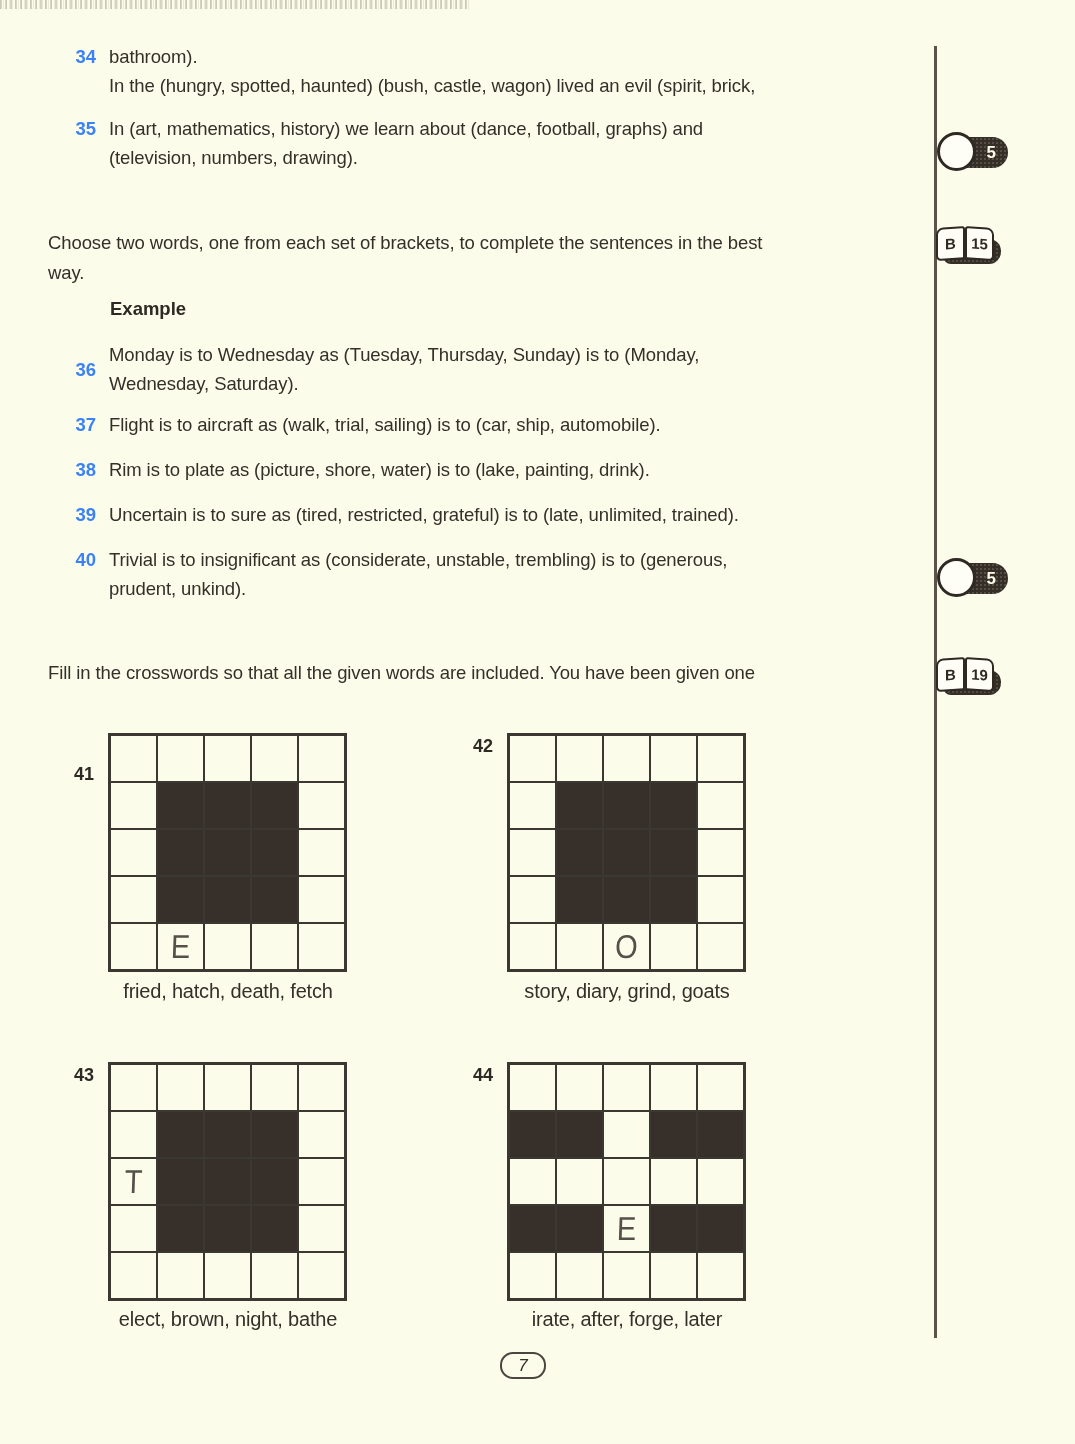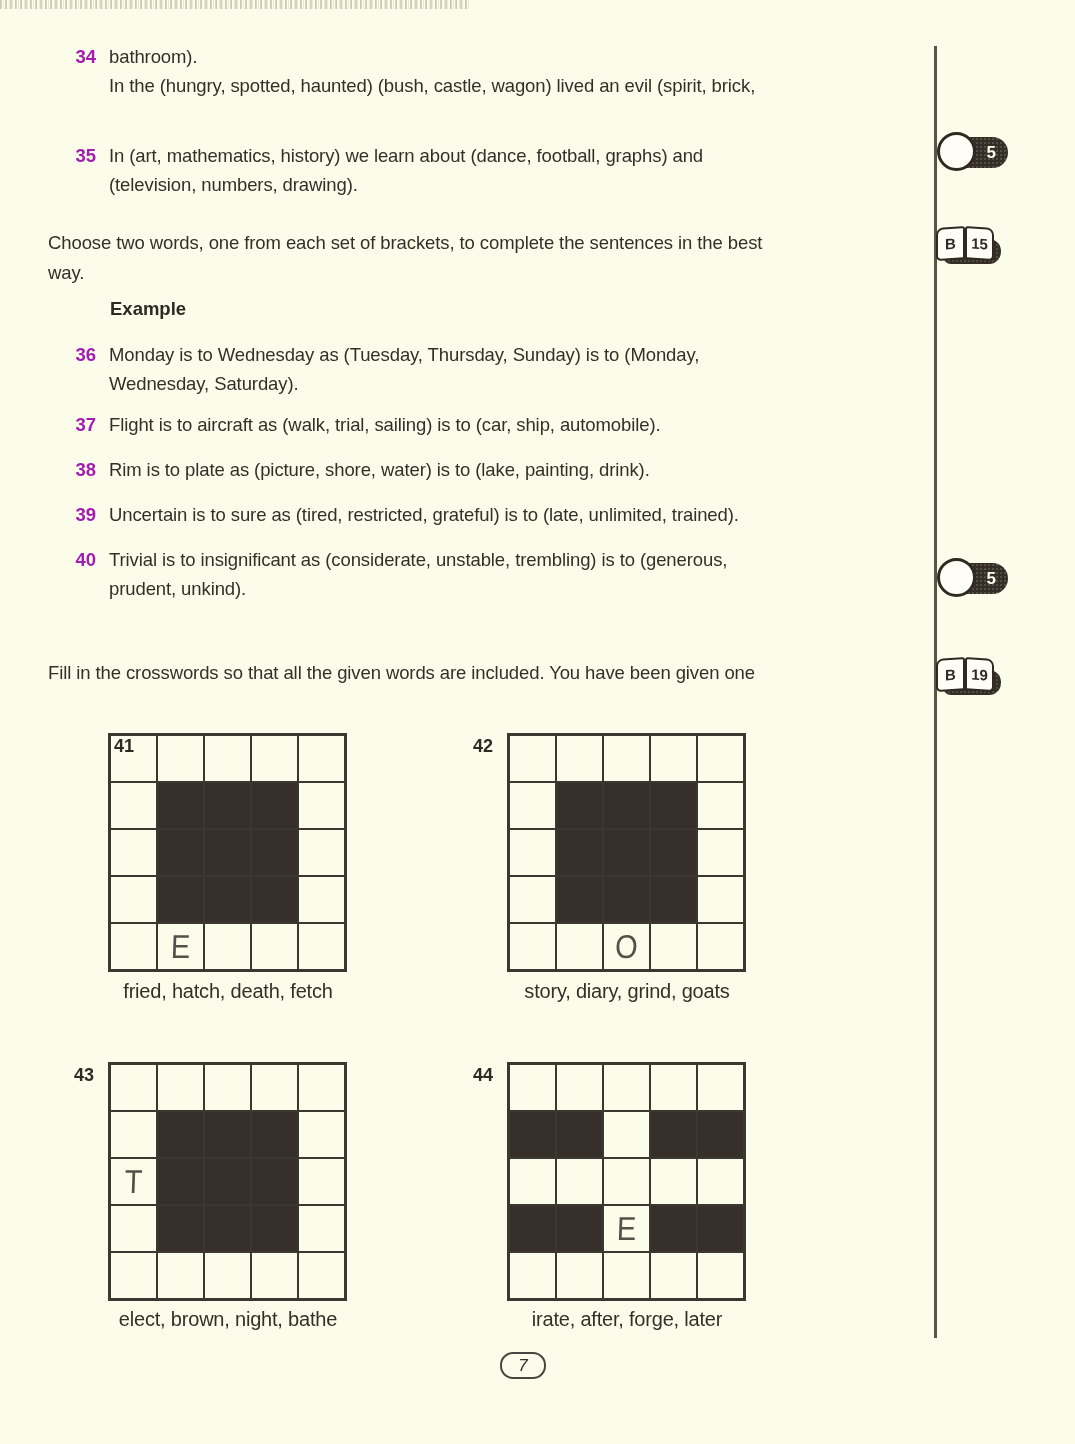--- a/index.html
+++ b/index.html
@@ -9,21 +9,21 @@
     font-family:"Liberation Sans", sans-serif;
     color:#33302a;
   }
   
   .noise{position:absolute;left:0;top:0;width:470px;height:9px;
     background:repeating-linear-gradient(90deg, rgba(125,120,108,.38) 0 2px, transparent 2px 5px),
                repeating-linear-gradient(90deg, rgba(125,120,108,.18) 0 1px, transparent 1px 3px);
     opacity:.8;}
   
   .q{position:absolute;display:flex;font-size:18.5px;line-height:29px;letter-spacing:-.1px;}
-  .q-num{flex:none;width:30px;text-align:right;font-weight:bold;margin-right:13px;color:#a21caf;}
+  .q-num{flex:none;width:30px;text-align:right;font-weight:bold;margin-right:13px;color:#3b82f6;}
   .q-text div{white-space:nowrap;}
   .para{position:absolute;font-size:18.5px;line-height:30px;letter-spacing:-.1px;}
   .para div{white-space:nowrap;}
   .example-row{position:absolute;display:flex;font-size:18.5px;line-height:29px;}
   .example-label{font-weight:bold;margin-right:29px;color:#2d2a25;}
   .uline{text-decoration:underline;text-underline-offset:3px;text-decoration-thickness:1.5px;}
   
   .cw-num{position:absolute;font-weight:bold;font-size:18px;color:#2d2a25;}
   .cw-grid{position:absolute;display:grid;grid-template-columns:repeat(5,47px);grid-template-rows:repeat(5,47px);
     border:2.5px solid #3b3731;width:235px;height:235px;}
@@ -59,38 +59,38 @@
 
 <div class="noise"></div>
 
 <div class="q" style="left:66px;top:42px;">
   <div class="q-num">34</div>
   <div class="q-text">
     <div>bathroom).</div>
     <div>In the (hungry, spotted, haunted) (bush, castle, wagon) lived an evil (spirit, brick,</div>
   </div>
 </div>
-<div class="q" style="left:66px;top:114px;margin-top:27px;">
+<div class="q" style="left:66px;top:114px;">
   <div class="q-num">35</div>
   <div class="q-text">
     <div>In (art, mathematics, history) we learn about (dance, football, graphs) and</div>
     <div>(television, numbers, drawing).</div>
   </div>
 </div>
 
 <div class="para" style="left:48px;top:228px;">
   <div>Choose two words, one from each set of brackets, to complete the sentences in the best</div>
   <div>way.</div>
 </div>
 
 <div class="example-row" style="left:110px;top:294px;">
   <div class="example-label">Example</div>
 </div>
 
-<div class="q" style="left:66px;top:340px;">
+<div class="q" style="left:66px;top:340px;align-items:center;">
   <div class="q-num">36</div>
   <div class="q-text">
     <div>Monday is to Wednesday as (Tuesday, Thursday, Sunday) is to (Monday,</div>
     <div>Wednesday, Saturday).</div>
   </div>
 </div>
 <div class="q" style="left:66px;top:410px;">
   <div class="q-num">37</div>
   <div class="q-text">
     <div>Flight is to aircraft as (walk, trial, sailing) is to (car, ship, automobile).</div>
@@ -113,21 +113,21 @@
   <div class="q-text">
     <div>Trivial is to insignificant as (considerate, unstable, trembling) is to (generous,</div>
     <div>prudent, unkind).</div>
   </div>
 </div>
 
 <div class="para" style="left:48px;top:658px;">
   <div>Fill in the crosswords so that all the given words are included. You have been given one</div>
 </div>
 
-<div class="cw-num" style="left:74px;top:736px;margin-left:40px;">41</div>
+<div class="cw-num" style="left:74px;top:764px;">41</div>
 <div class="cw-grid" style="left:108px;top:733px;">
     <div class="cw-cell"></div>
     <div class="cw-cell"></div>
     <div class="cw-cell"></div>
     <div class="cw-cell"></div>
     <div class="cw-cell"></div>
     <div class="cw-cell"></div>
     <div class="cw-cell black"></div>
     <div class="cw-cell black"></div>
     <div class="cw-cell black"></div>

